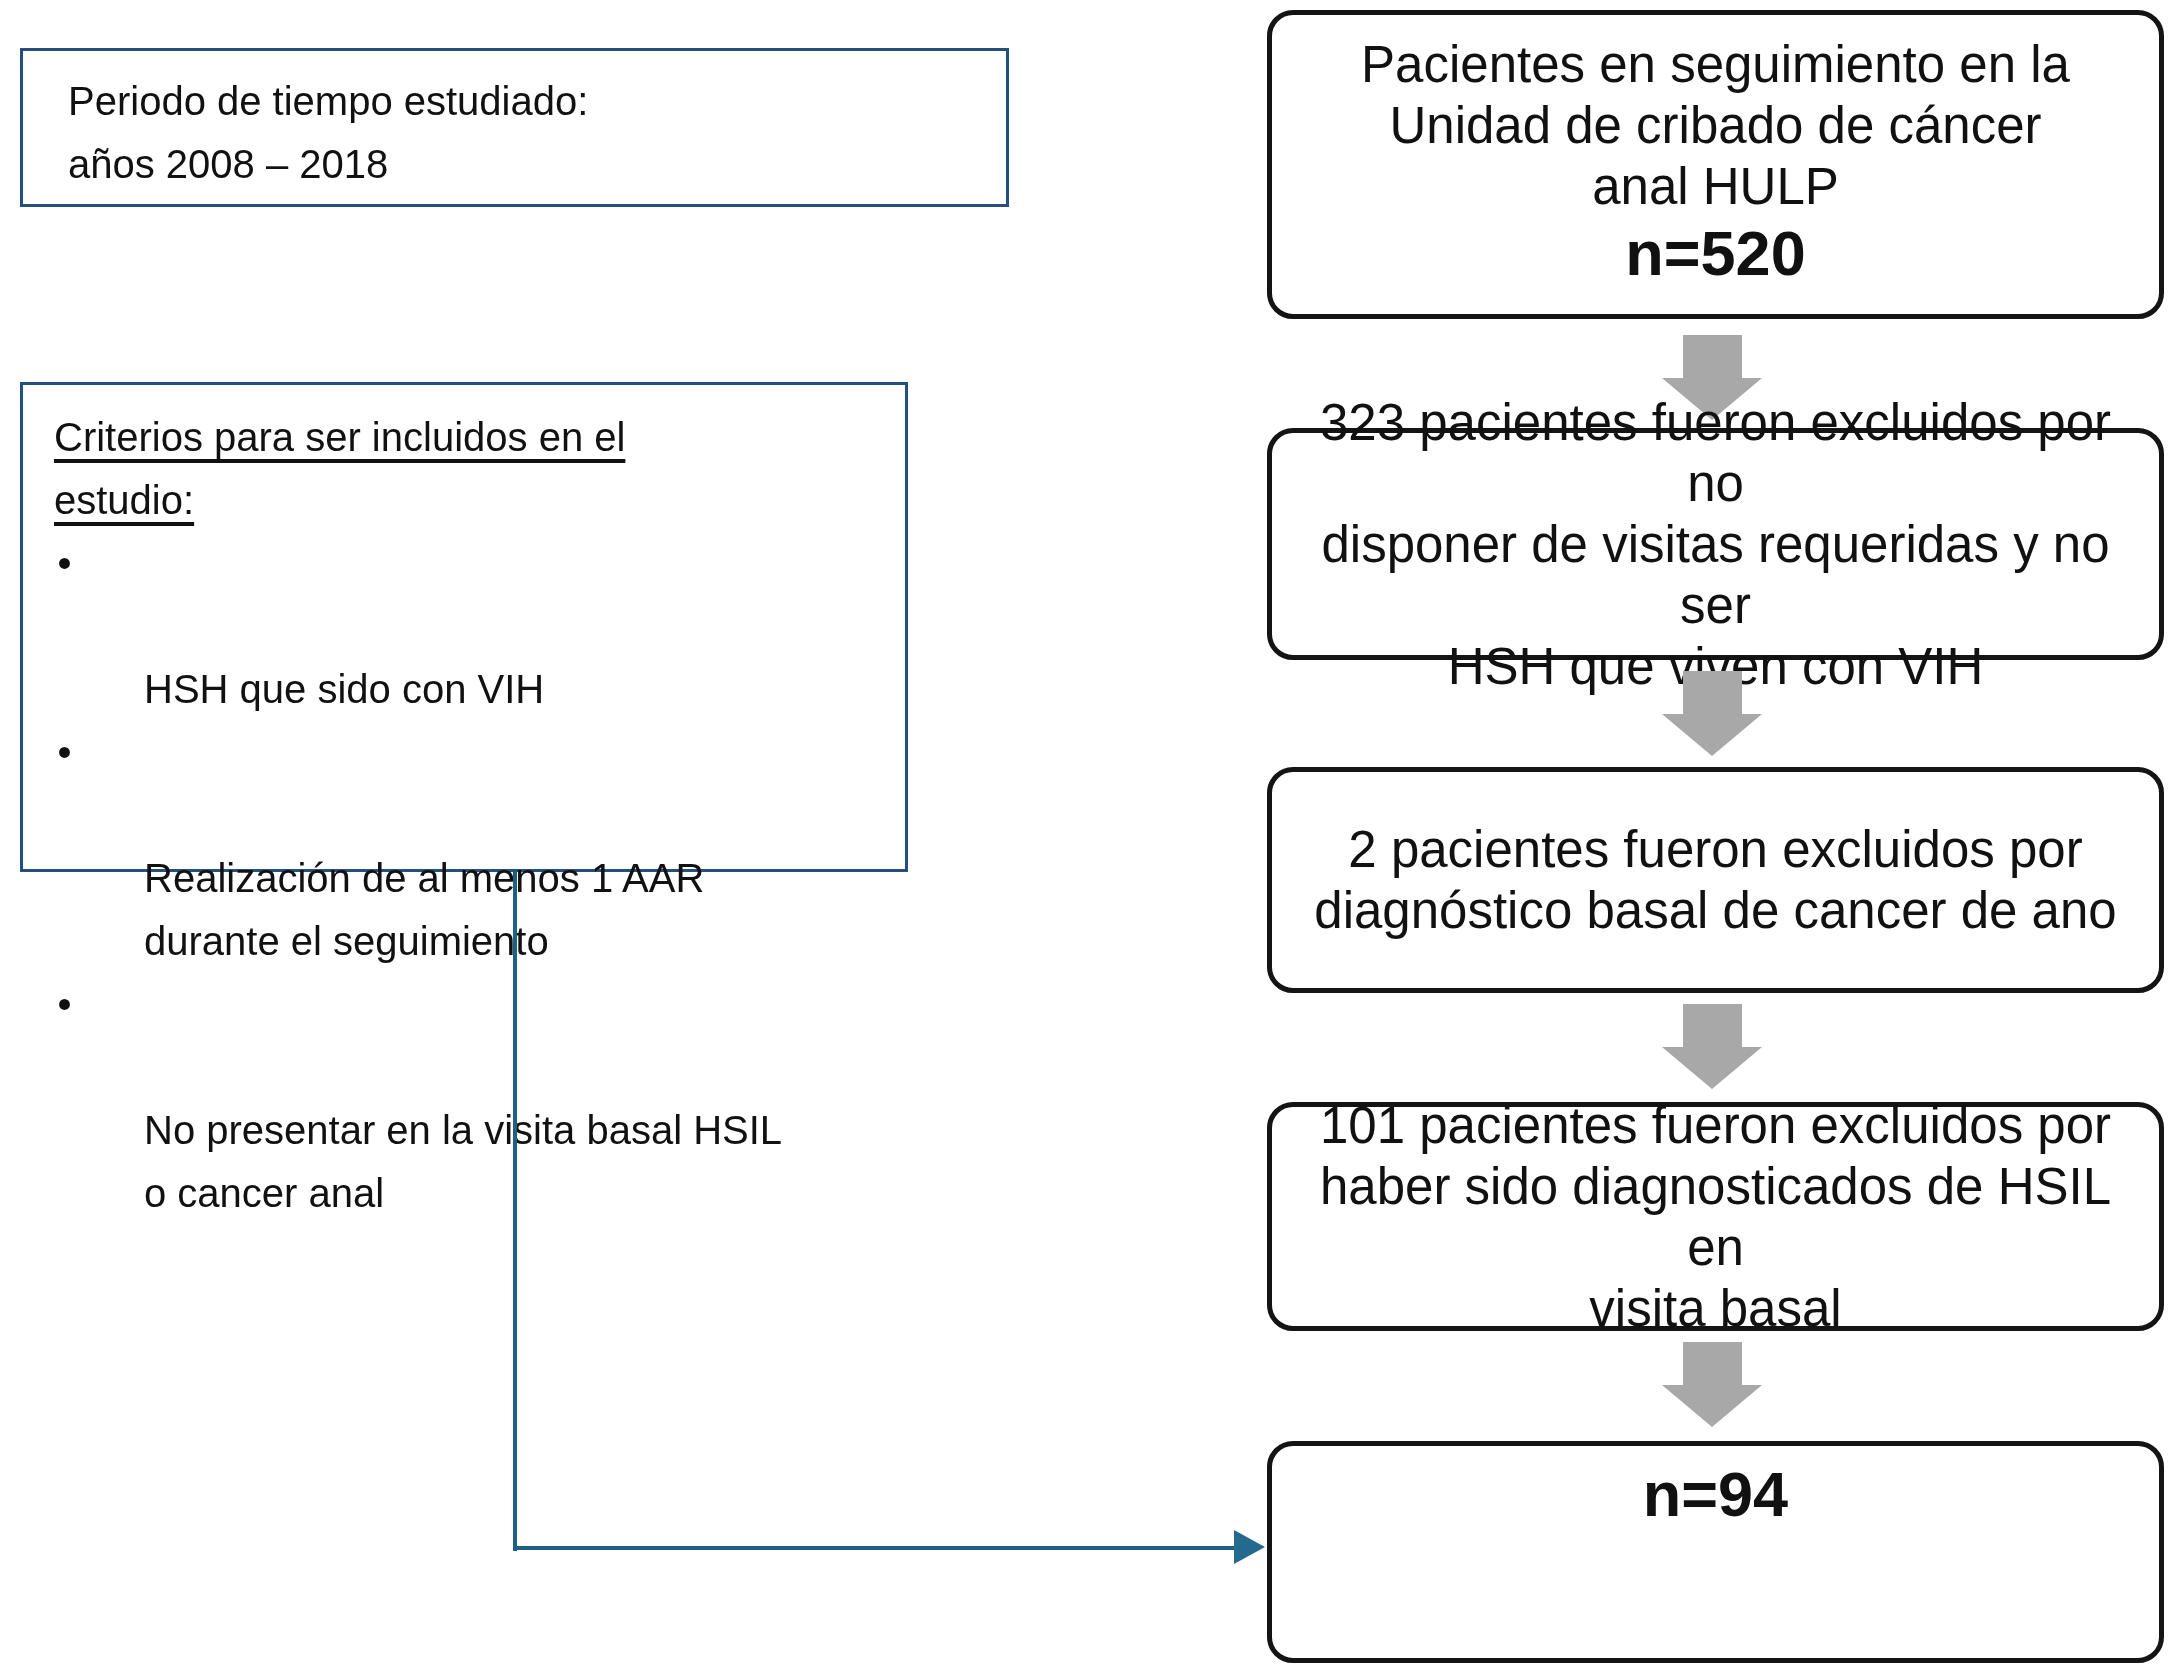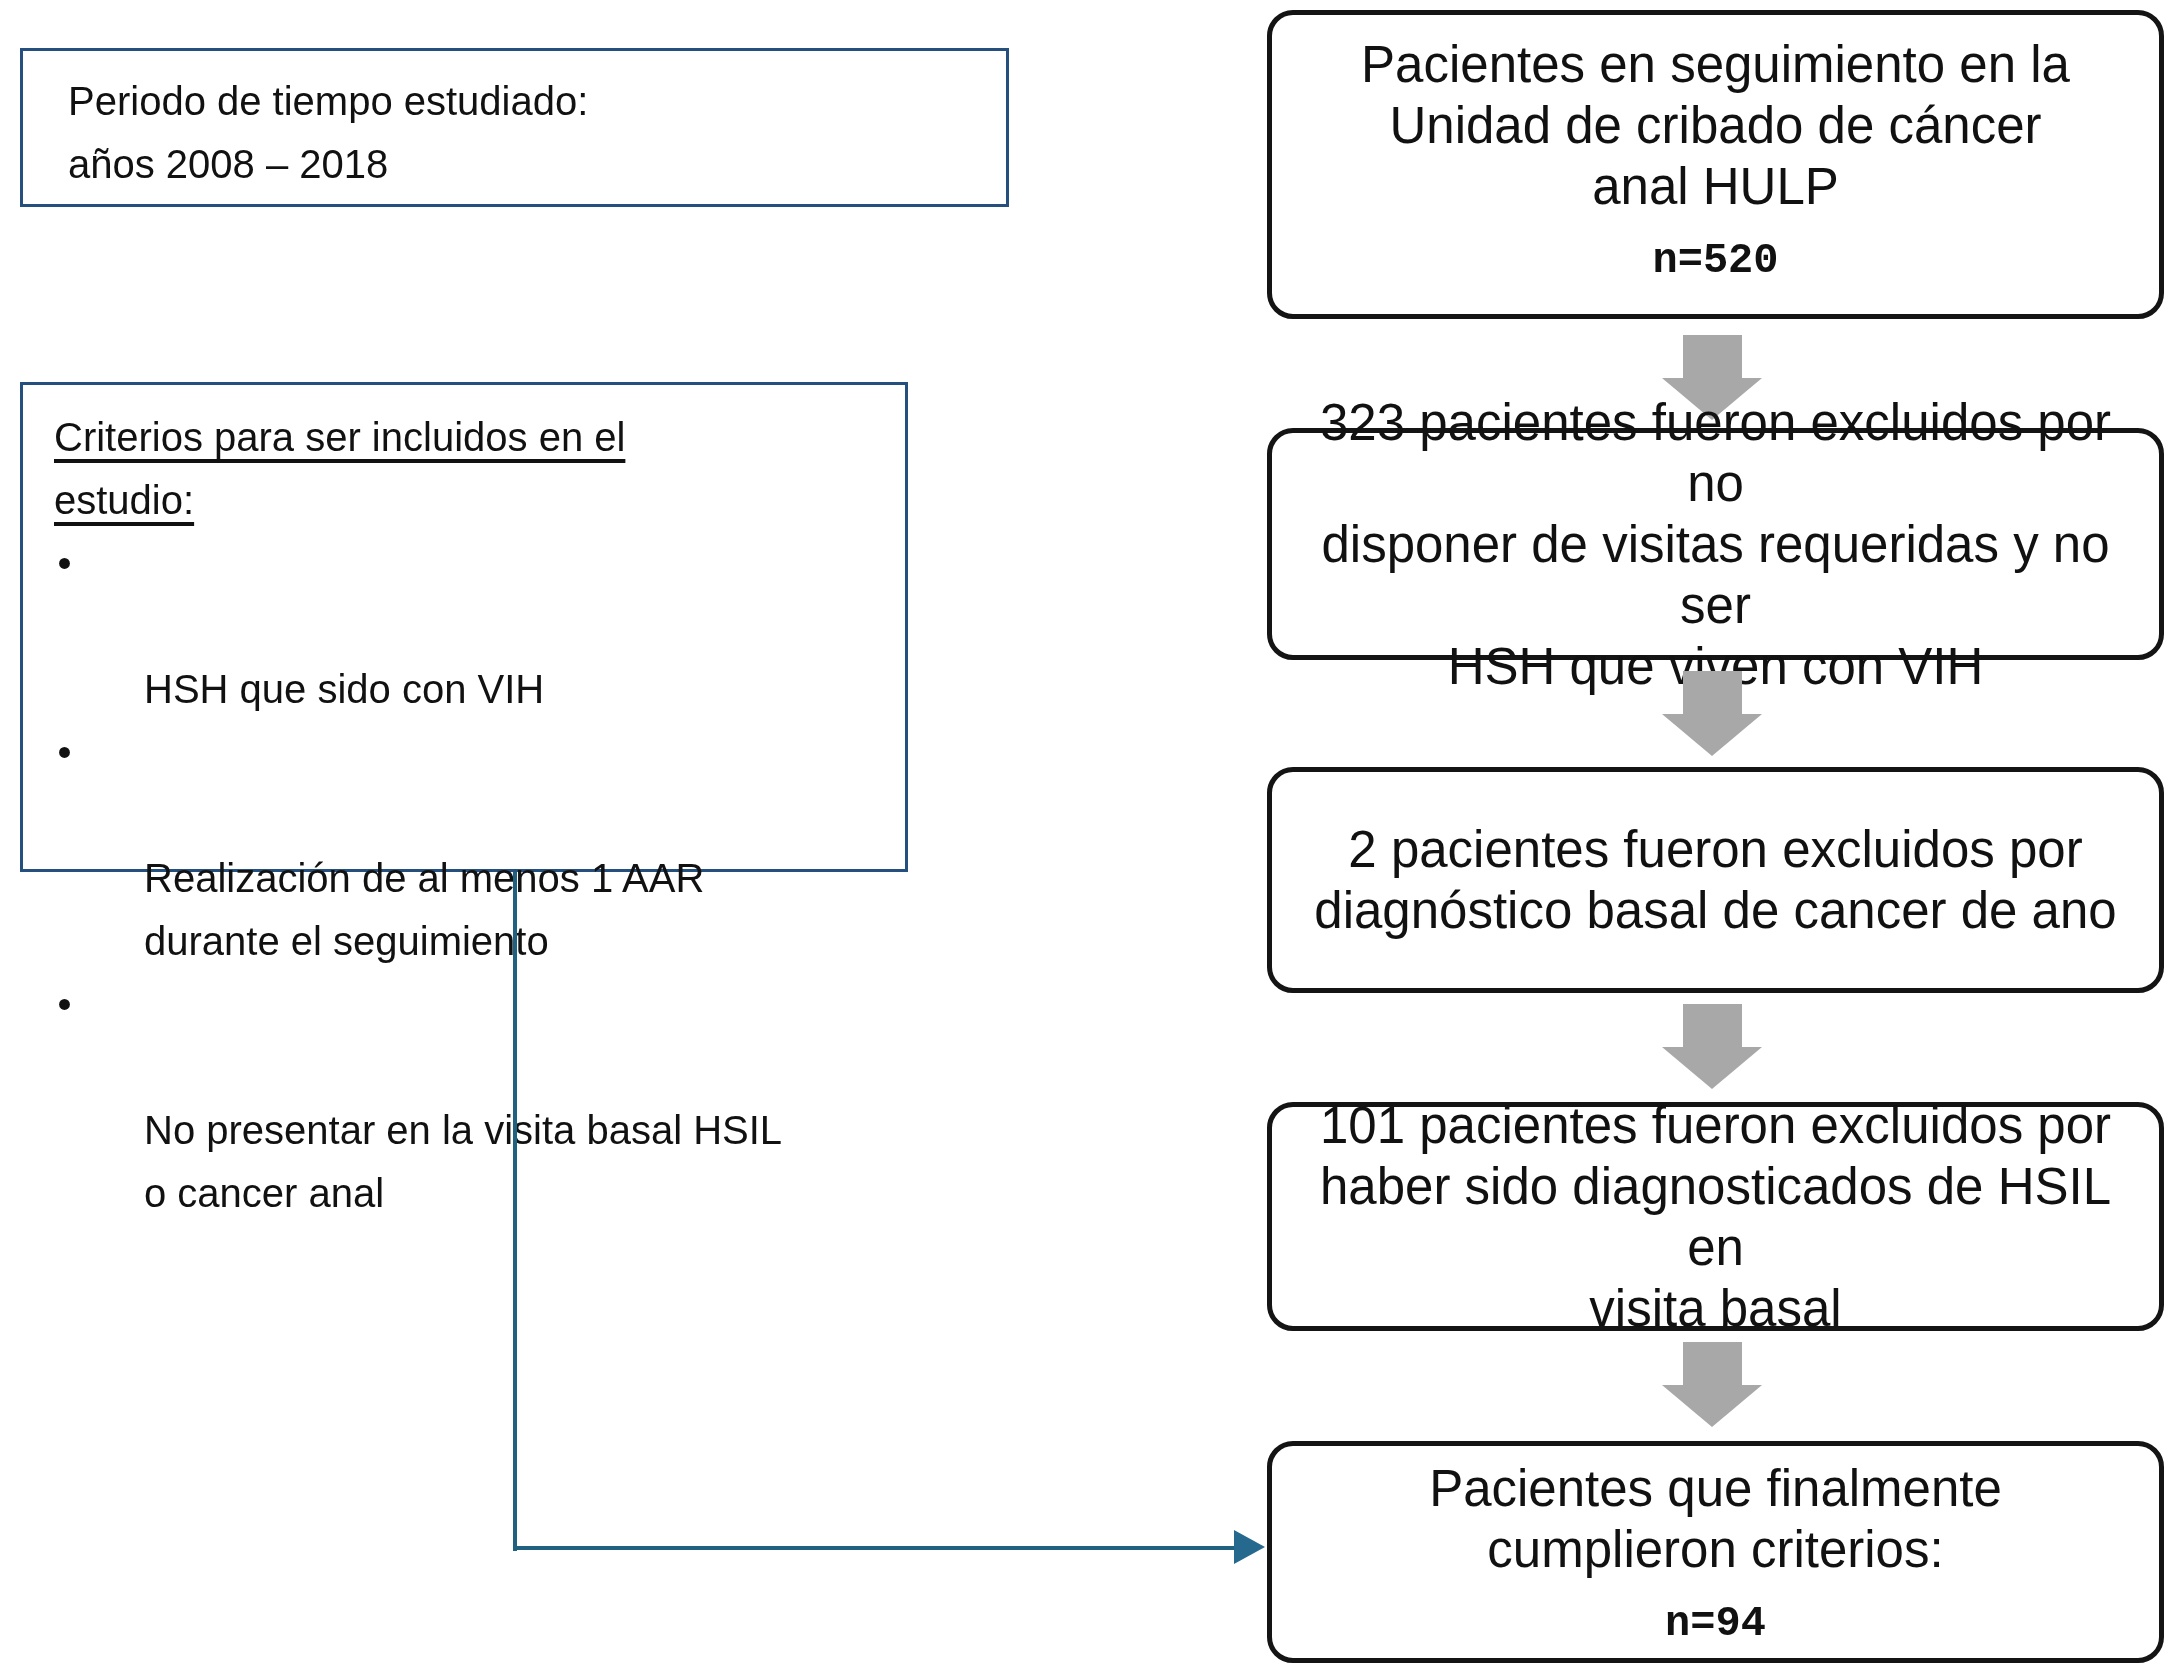--- a/index.html
+++ b/index.html
@@ -68,21 +68,21 @@
     box-sizing:border-box;
     border:5.2px solid var(--flow-border-black);
     border-radius:26px;
     background:var(--background);
     display:flex;flex-direction:column;align-items:center;justify-content:center;
   }
   .flow-text{
     font-size:51px;line-height:61px;text-align:center;white-space:pre-line;
   }
   .n-value{
-    font-size:42px;font-weight:bold;text-align:center;font-family:Liberation Mono, monospace;
+    font-size:63px;font-weight:bold;text-align:center;
   }
   .flow-box-0{top:10.4px;height:309px;justify-content:space-between;padding:19px 26px 29.5px;}
   .flow-box-1{top:428px;height:232px;padding:8.7px 26px;justify-content:center;}
   .flow-box-2{top:767px;height:226px;padding:8.7px 26px;}
   .flow-box-3{top:1102px;height:229px;padding:8.7px 26px;}
   .flow-box-4{top:1441px;height:222px;justify-content:space-between;padding:12px 26px 10.4px;}
   
   .block-arrow{position:absolute;width:101px;left:1662px;}
   .block-arrow .stem{
     position:absolute;left:21px;top:0;width:59px;height:45px;
@@ -172,19 +172,17 @@
 haber sido diagnosticados de HSIL en
 visita basal</div>
   </div>
 
   <div class="block-arrow block-arrow-4">
     <div class="stem"></div>
     <div class="head"></div>
   </div>
 
   <div class="flow-box flow-box-4">
-    <div class="flow-text">Pacientes que finalmente
-cumplieron criterios:</div>
     <div class="n-value">n=94</div>
   </div>
 
 </div>
 
 
 </body></html>

